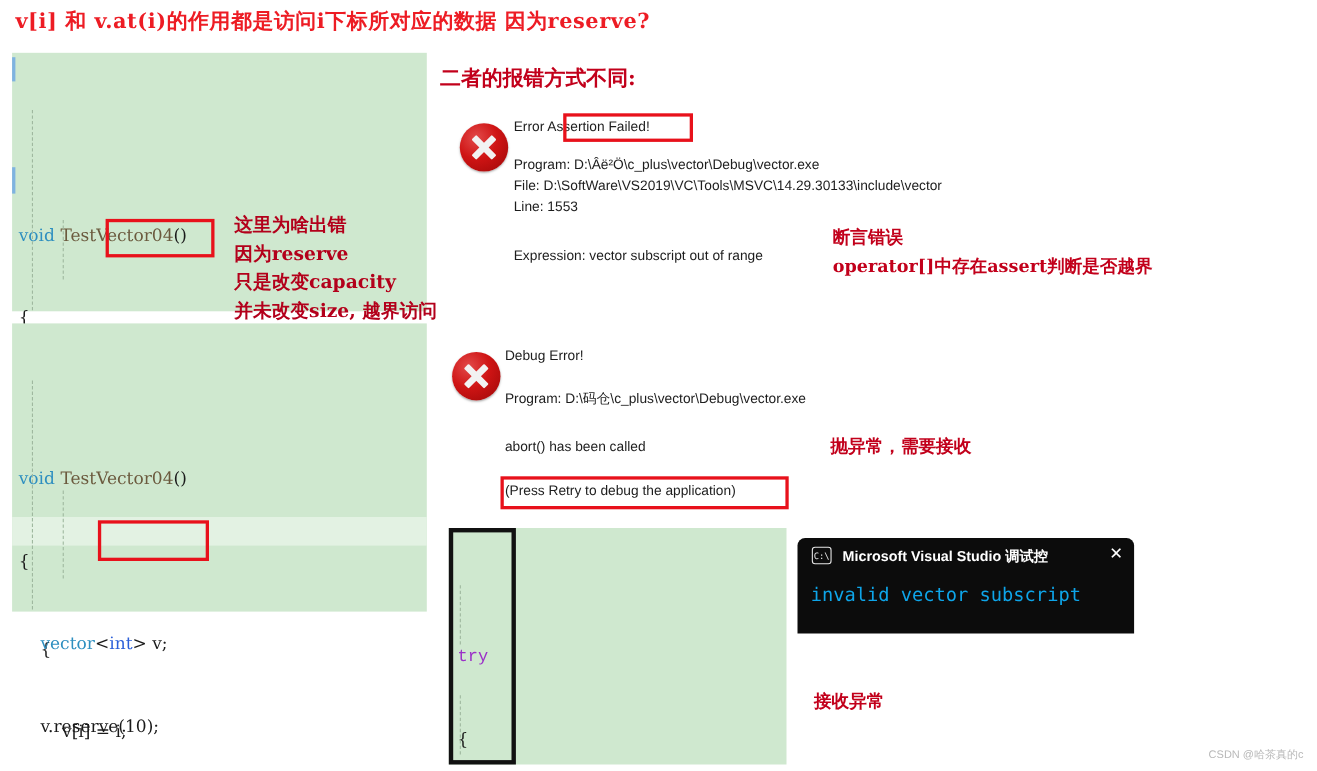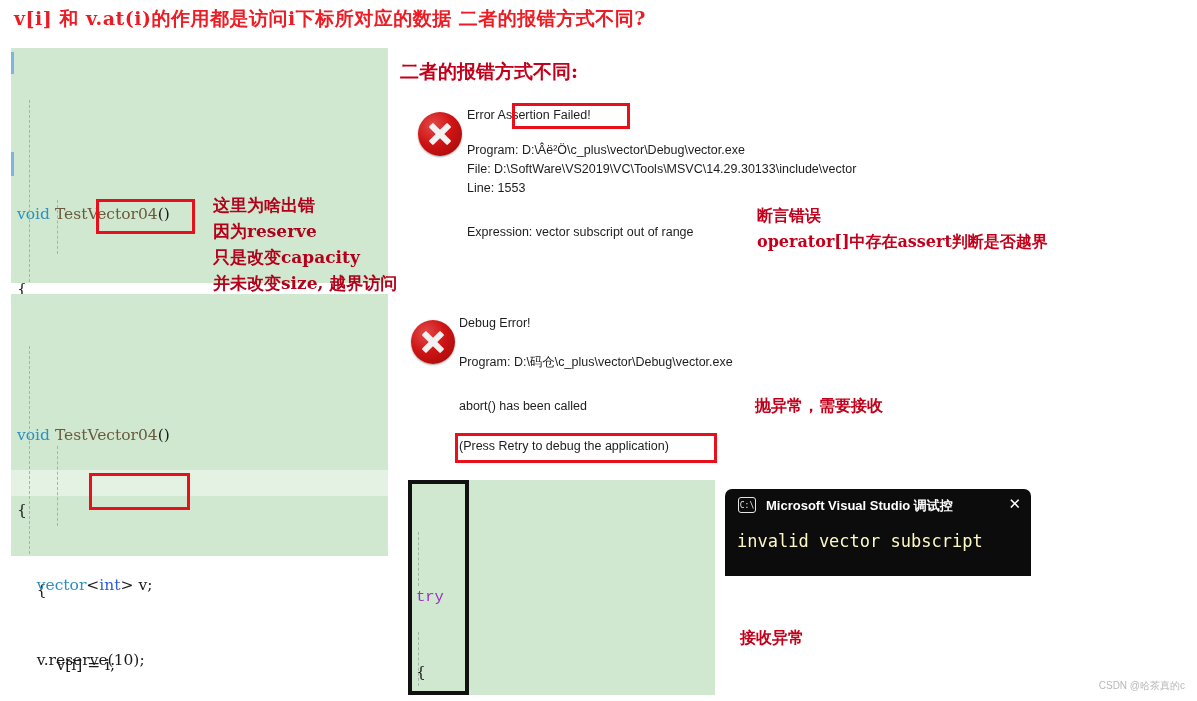--- a/index.html
+++ b/index.html
@@ -138,39 +138,39 @@
     font-size:13px;font-weight:bold;white-space:nowrap;
     width:212px;overflow:hidden;
   }
   #console-close{
     position:absolute;right:10px;top:7px;
     color:#ffffff;font-size:15px;line-height:15px;
     font-family:"Liberation Sans",sans-serif;
   }
   #console-body{
     position:absolute;left:12px;top:42px;
-    color:#fef9c3;
+    color:#0ea5e9;
     font-family:"DejaVu Sans Mono", monospace;
     font-size:17px;
     white-space:pre;
   }
 
   
   #watermark{
     right:12px; bottom:8px;
     color:#b8b8b8;
     font-size:10px;
     font-family:"Liberation Sans", sans-serif;
     white-space:nowrap;
   }
 </style>
 </head>
 <body>
 
-<div class="abs" id="title">v[i] 和 v.at(i)的作用都是访问i下标所对应的数据  二者的报错方式不同?</div>
+<div class="abs" id="title">v[i] 和 v.at(i)的作用都是访问i下标所对应的数据  因为reserve?</div>
 
 <div class="abs code" id="codeblock1">
   <div class="leftbar" style="left:0px;top:4px;height:22px;"></div>
   <div class="leftbar" style="left:0px;top:104px;height:24px;"></div>
   <div class="indent-guide" style="left:18px;top:52px;height:182px;"></div>
   <div class="indent-guide" style="left:46px;top:152px;height:54px;"></div>
   <div><span class="vd">void</span> <span class="fn">TestVector04</span>()</div>
   <div>{</div>
   <div>    <span class="ty">vector</span>&lt;<span class="ty2">int</span>&gt; v;</div>
   <div>    v.reserve(10);</div>

